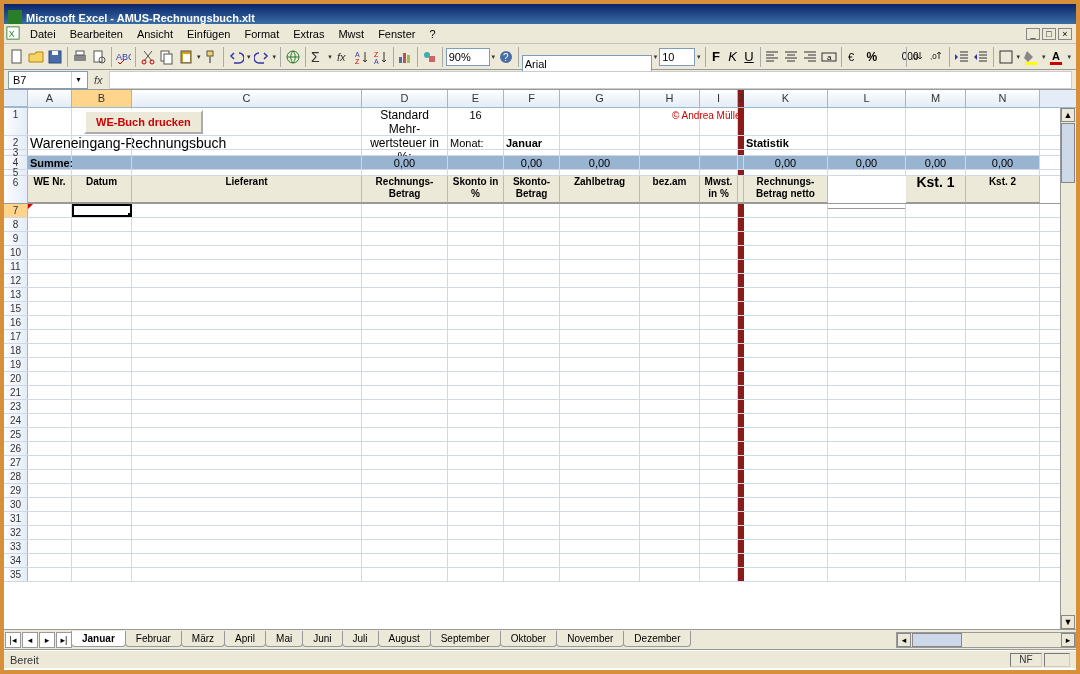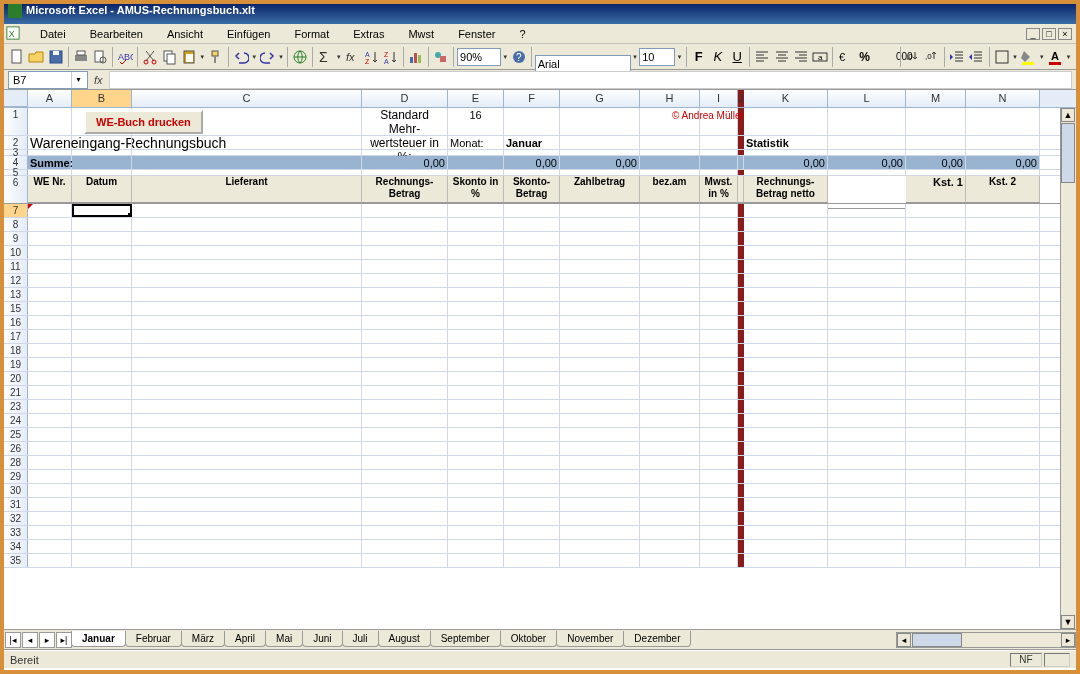--- a/index.html
+++ b/index.html
@@ -1,38 +1,38 @@
 <!DOCTYPE html>
 <html><head>
 <meta charset="utf-8">
 <style>
 * { box-sizing: border-box; margin: 0; padding: 0; }
 body { font-family: Arial, sans-serif; font-size: 11px; background: #d78f3a; overflow: hidden; width: 1080px; height: 674px; position: relative; }
 
 .outer-frame { border: 4px solid #d78f3a; width: 1080px; height: 674px; background: #fff; position: relative; }
 
-.title-bar { background: linear-gradient(to bottom, #0a246a, #3a6ea5); color: #fff; height: 20px; display: flex; align-items: flex-start; padding-left: 4px; font-size: 11px; }
+.title-bar { background: linear-gradient(to bottom, #0a246a, #3a6ea5); color: #fff; height: 20px; display: flex; align-items: flex-end; padding-left: 4px; font-size: 11px; }
 .title-bar .app-icon { width: 14px; height: 14px; background: #2a7e2a; margin-right: 4px; display:inline-block; }
 .title-bar .title-text { font-weight: bold; letter-spacing: 0; }
 
 .menu-bar { background: #ece9d8; height: 20px; display: flex; align-items: center; padding-left: 20px; gap: 2px; border-bottom: 1px solid #c0c0c0; position: relative; }
 .menu-bar .mb-icon { position:absolute; left:2px; top:2px; width:14px; height:14px; }
 .menu-bar .mb-icon svg { width:14px; height:14px; }
-.menu-item { padding: 2px 6px; cursor: default; margin-left: 10px; }
+.menu-item { padding: 2px 6px; cursor: default; }
 .menu-right { margin-left:auto; display:flex; align-items:center; padding-right:4px; gap:2px;}
 .win-btn { width:14px; height:12px; background:#ece9d8; border:1px solid #888; font-size:9px; line-height:10px; text-align:center; }
 
 .toolbar { background: #ece9d8; height: 26px; display: flex; align-items: center; padding: 0 4px; gap: 1px; border-bottom: 1px solid #999; }
 .tb-btn { width: 22px; height: 22px; display: flex; align-items: center; justify-content: center; border: 1px solid transparent; }
 .tb-btn svg { width: 16px; height: 16px; }
 .tb-sep { width: 1px; height: 20px; background: #aaa; margin: 0 2px; }
 .tb-dd { width:8px; height:22px; display:flex; align-items:center; justify-content:center; font-size:7px; color:#333;}
 .tb-select { background:#fff; border:1px solid #7f9db9; height:18px; font-size:11px; padding:0 2px; }
 .zoom-box { width:44px; }
-.font-box { width:96px;margin-top:15px; }
+.font-box { width:130px;margin-top:15px; }
 .size-box { width:36px; }
 
 .formula-bar { background: #ece9d8; height: 20px; display: flex; align-items: center; border-bottom: 1px solid #999; }
 .name-box { width: 80px; height: 18px; background: #fff; border: 1px solid #7f9db9; margin-left: 4px; display: flex; }
 .name-box input { border:0; width:62px; font-size:11px; padding-left:4px; }
 .name-box .dd { width:14px; border-left:1px solid #ccc; display:flex; align-items:center; justify-content:center; font-size:8px;}
 .fx-lbl { font-style: italic; padding: 0 6px; color:#444; }
 .formula-input { flex:1; height:18px; border:1px solid #ccc; background:#fff; margin-right:4px; }
 
 
@@ -81,21 +81,21 @@
 .vscroll { position:absolute; right:0; top:18px; bottom:0; width:16px; background:#ece9d8; border-left:1px solid #999;}
 .vscroll .arr { position:absolute; left:0; width:14px; height:14px; background:#ece9d8; border:1px solid #888; text-align:center; line-height:12px; font-size:9px;}
 .vscroll .arr.t{top:0;} .vscroll .arr.b{bottom:0;}
 .vscroll .thumb{position:absolute; top:15px; left:0; width:14px; height:60px; background:#cdd8e8; border:1px solid #888;}
 
 .status-bar { height:18px; background:#ece9d8; border-top:1px solid #fff; display:flex; align-items:center; padding:0 6px; font-size:11px; color:#333;}
 .status-bar .spacer{flex:1;}
 .status-box { border:1px inset #ccc; padding:0 8px; margin-left:2px; height:14px; line-height:12px; font-size:10px;}
 
 .copyright { color:#c00; font-size:10px;}
-.txt-right{ text-align:right; }
+.txt-right{ text-align:center; }
 .txt-center{ text-align:center; }
 </style>
 </head>
 <body>
 
 <div class="outer-frame">
 
   <div class="title-bar">
     <span class="app-icon"></span>
     <span class="title-text">
@@ -484,21 +484,21 @@
             <div class="cell cE" style="white-space: pre-line; font-size: 10px; line-height: 12px;">Skonto in %</div>
             <div class="cell cF" style="white-space: pre-line; font-size: 10px; line-height: 12px;">Skonto-
 Betrag</div>
             <div class="cell cG" style="white-space: pre-line; font-size: 10px; line-height: 12px;">Zahlbetrag</div>
             <div class="cell cH" style="white-space: pre-line; font-size: 10px; line-height: 12px;">bez.am</div>
             <div class="cell cI" style="white-space: pre-line; font-size: 10px; line-height: 12px;">Mwst. in %</div>
             <div class="cell cJ"></div>
             <div class="cell cK" style="white-space: pre-line; font-size: 10px; line-height: 12px;">Rechnungs-
 Betrag netto</div>
             <div class="cell cL" style="white-space: pre-line; font-size: 10px; line-height: 12px; margin-top: 32px;">netto Stat.</div>
-            <div class="cell cM" style="white-space: pre-line; font-size: 11px; line-height: 12px; text-align: right;">Kst. 1</div>
+            <div class="cell cM" style="white-space: pre-line; font-size: 14px; line-height: 12px;">Kst. 1</div>
             <div class="cell cN" style="white-space: pre-line; font-size: 10px; line-height: 12px;">Kst. 2</div>
           </div>
           <div class="row">
             <div class="rh sel">7</div>
             <div class="cell cA" style="position: relative;">
               <div class="red-marker"></div>
             </div>
             <div class="cell cB active-cell"></div>
             <div class="cell cC"></div>
             <div class="cell cD"></div>
@@ -780,20 +780,37 @@
             <div class="cell cH"></div>
             <div class="cell cI"></div>
             <div class="cell cJ"></div>
             <div class="cell cK"></div>
             <div class="cell cL"></div>
             <div class="cell cM"></div>
             <div class="cell cN"></div>
           </div>
           <div class="row">
             <div class="rh">26</div>
+            <div class="cell cA"></div>
+            <div class="cell cB"></div>
+            <div class="cell cC"></div>
+            <div class="cell cD"></div>
+            <div class="cell cE"></div>
+            <div class="cell cF"></div>
+            <div class="cell cG"></div>
+            <div class="cell cH"></div>
+            <div class="cell cI"></div>
+            <div class="cell cJ"></div>
+            <div class="cell cK"></div>
+            <div class="cell cL"></div>
+            <div class="cell cM"></div>
+            <div class="cell cN"></div>
+          </div>
+          <div class="row">
+            <div class="rh">27</div>
             <div class="cell cA"></div>
             <div class="cell cB"></div>
             <div class="cell cC"></div>
             <div class="cell cD"></div>
             <div class="cell cE"></div>
             <div class="cell cF"></div>
             <div class="cell cG"></div>
             <div class="cell cH"></div>
             <div class="cell cI"></div>
             <div class="cell cJ"></div>

